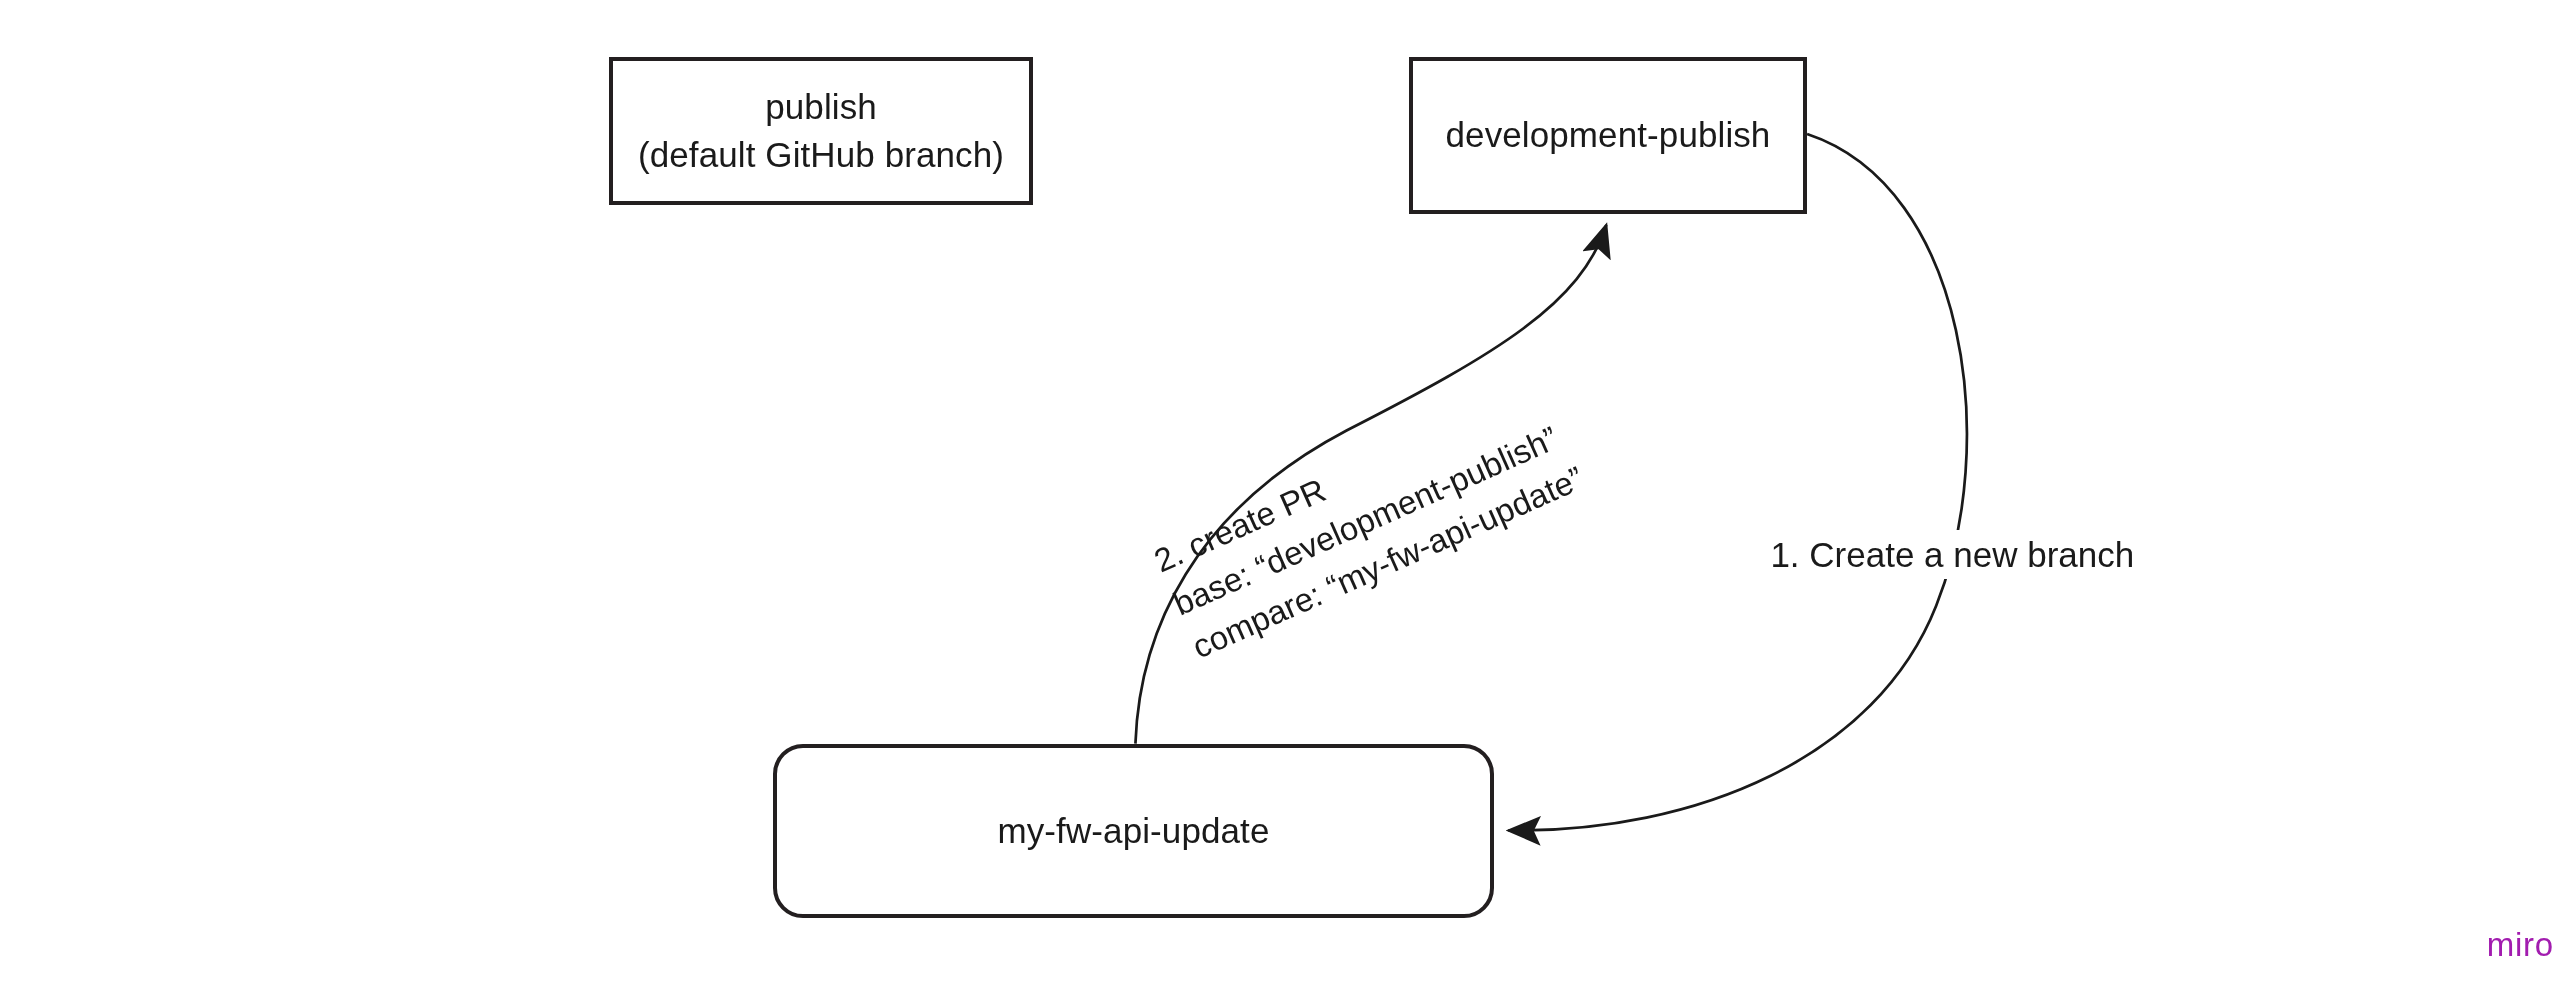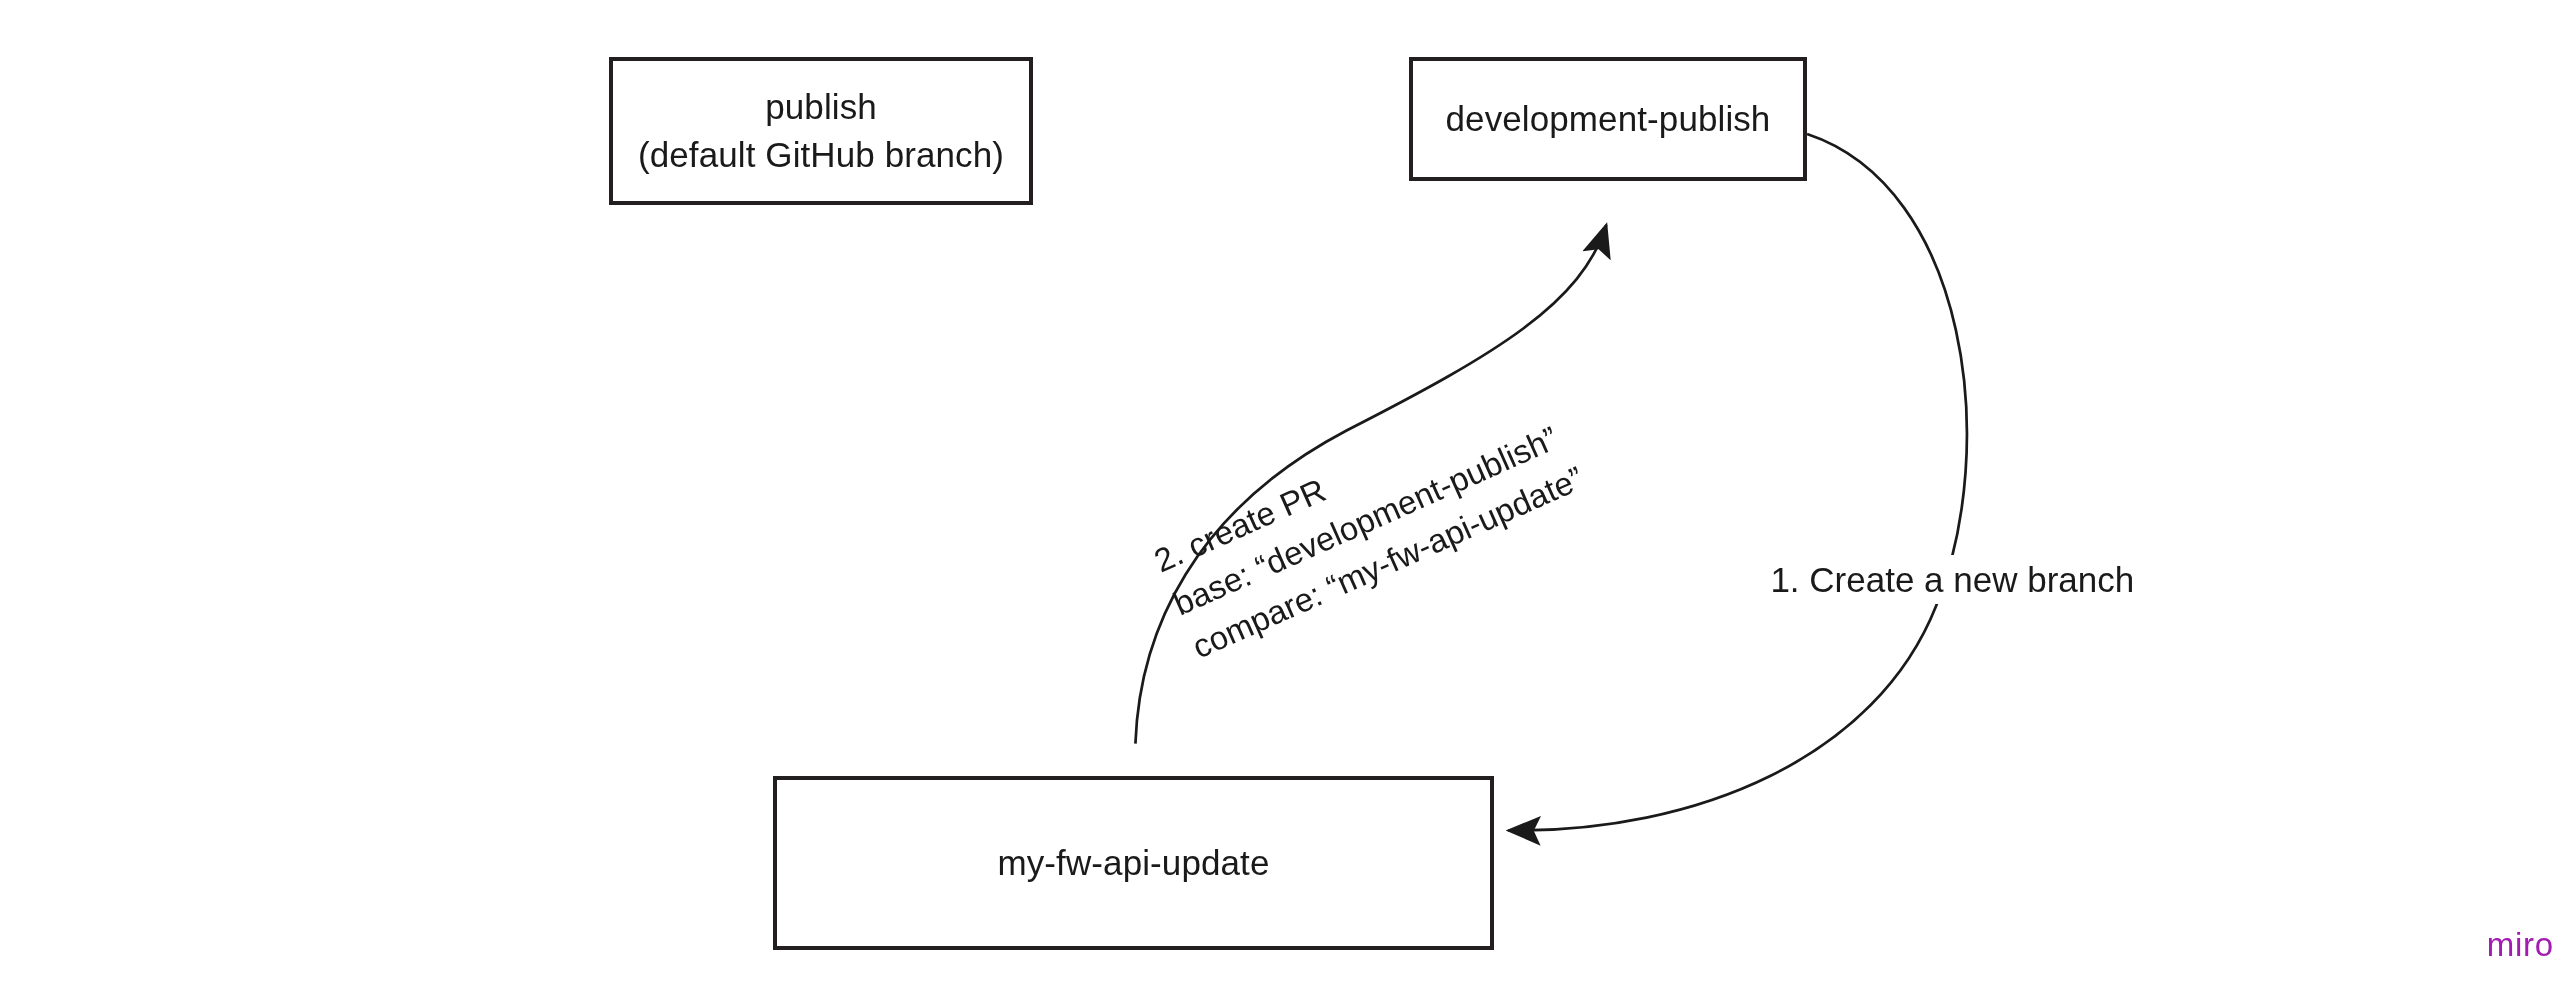--- a/index.html
+++ b/index.html
@@ -102,29 +102,29 @@
     <path d="M 1425 933
              C 1430 790, 1500 640, 1690 540
              C 1880 443, 1985 380, 2016 282" fill="none" stroke="#1a1a1a" stroke-width="3.4" marker-end="url(#arrowhead)"></path>
   </svg>
 
   <div class="node" style="left:609px; top:57px; width:424px; height:148px;">
     <div class="node-label">publish
 (default GitHub branch)</div>
   </div>
 
-  <div class="node" style="left:1409px; top:57px; width:398px; height:124px;">
+  <div class="node" style="left:1409px; top:57px; width:398px; height:157px;">
     <div class="node-label">development-publish</div>
   </div>
 
-  <div class="node" style="left:773px; top:776px; width:721px; height:174px;">
+  <div class="node" style="left:773px; top:744px; width:721px; height:174px;border-radius:30px;">
     <div class="node-label">my-fw-api-update</div>
   </div>
 
-  <div class="edge-label-plain" style="left:1764px; top:555px;text-align:center;">1. Create a new branch</div>
+  <div class="edge-label-plain" style="left:1764px; top:530px;text-align:center;">1. Create a new branch</div>
 
   <div class="edge-label-rot" style="left:1147px; top:542px; transform: rotate(-24deg);">
     <span>2. create PR</span>
     <span>base: “development-publish”</span>
     <span>compare: “my-fw-api-update”</span>
   </div>
 
   <div id="watermark">miro</div>
 
 </div>

